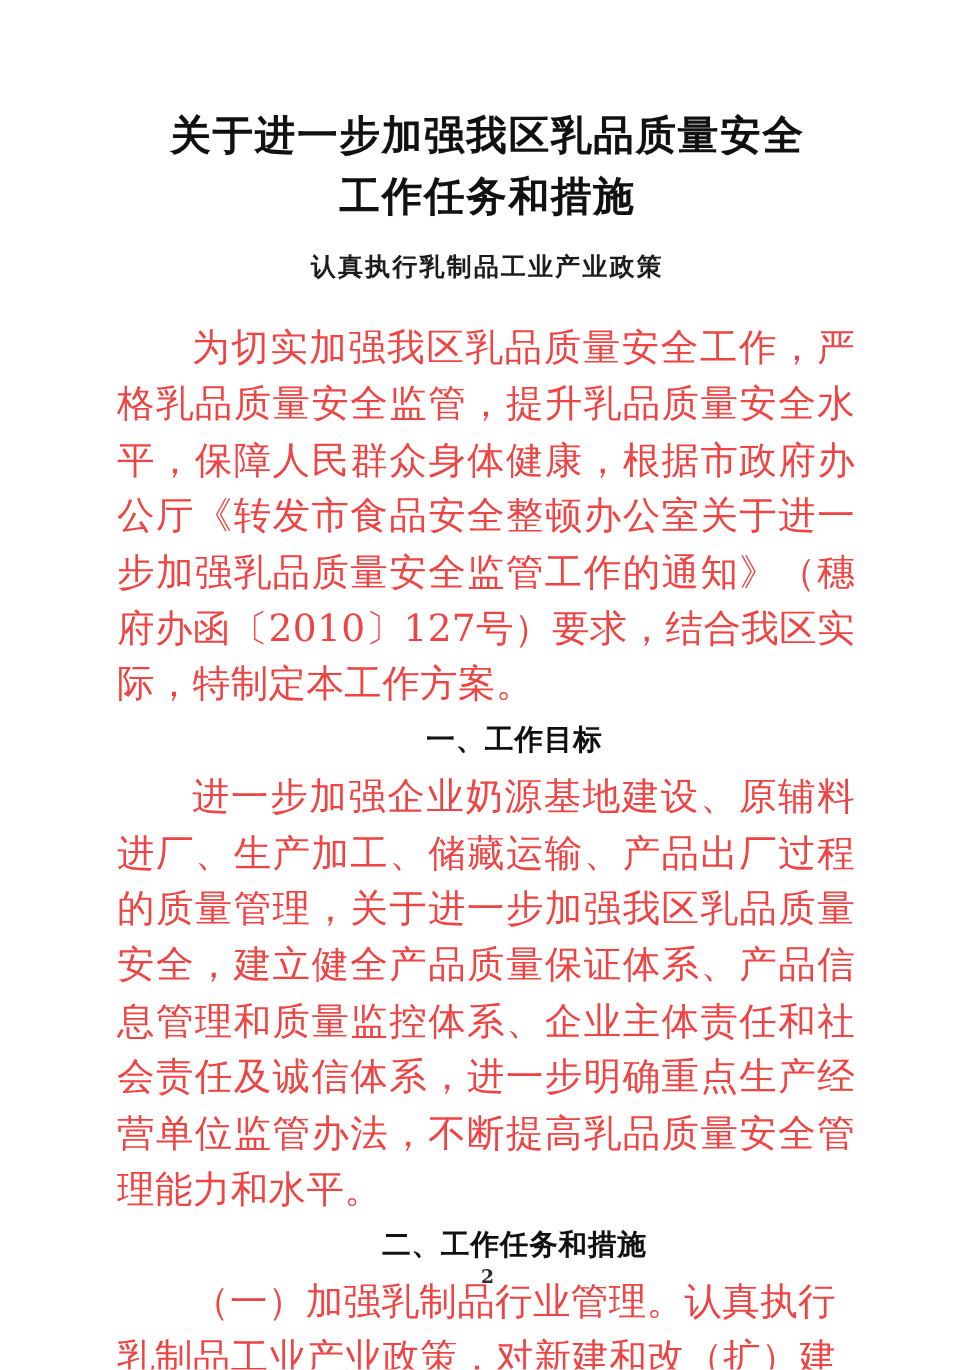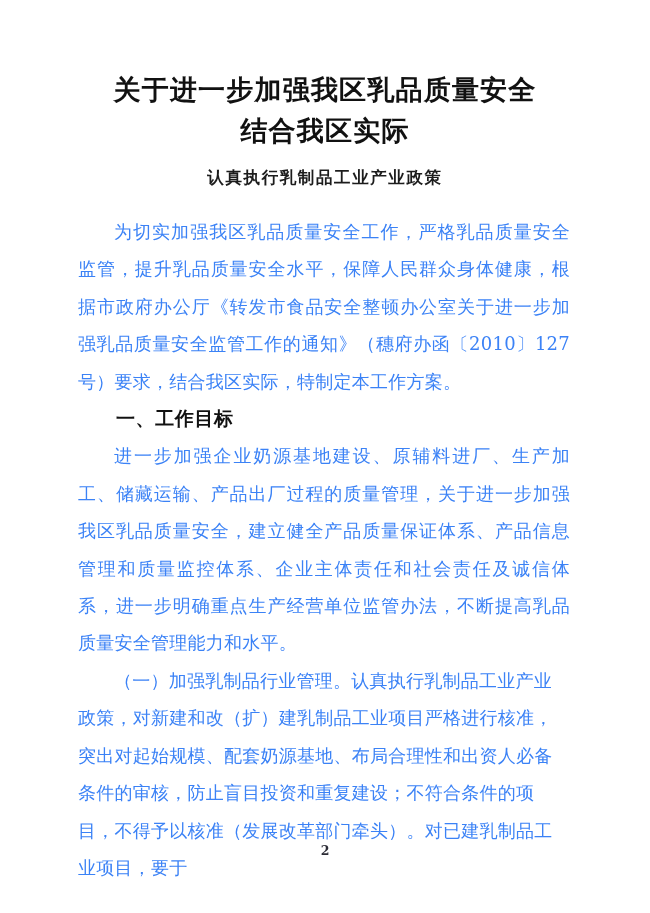--- a/index.html
+++ b/index.html
@@ -54,42 +54,43 @@
   
   .body-block {
     position: absolute;
     left: 78px;
     top: 213px;
     width: 492px;
   }
 
   .para {
     font-family: "DejaVu Serif", "Liberation Serif", serif;
-    font-size: 18px;
+    font-size: 25px;
     line-height: 37.4px;
     text-align: justify;
     text-justify: inter-character;
     text-indent: 2em;
     letter-spacing: 0.25px;
-    color: #3b82f6;
+    color: #ef4444;
     margin: 0;
   }
   .para.last-loose {
     text-align: left;
   }
 
   .heading {
     font-family: "Liberation Sans", "DejaVu Sans", sans-serif;
     font-weight: bold;
     font-size: 19px;
     line-height: 37.4px;
     text-indent: 2em;
     letter-spacing: 0.6px;
     color: #111111;
     margin: 0;
+    text-align: center;
   }
 
   
   .page-number {
     position: absolute;
     left: 0;
     top: 843px;
     width: 650px;
     text-align: center;
     font-family: "DejaVu Serif", "Liberation Serif", serif;
@@ -98,26 +99,27 @@
     color: #2b2b35;
   }
 </style>
 </head>
 <body>
 
 <div class="page">
 
   <div class="title-block">
     <div class="doc-title-line">关于进一步加强我区乳品质量安全</div>
-    <div class="doc-title-line">结合我区实际</div>
+    <div class="doc-title-line">工作任务和措施</div>
     <div class="doc-subtitle">认真执行乳制品工业产业政策</div>
   </div>
 
   <div class="body-block">
     <p class="para">为切实加强我区乳品质量安全工作，严格乳品质量安全监管，提升乳品质量安全水平，保障人民群众身体健康，根据市政府办公厅《转发市食品安全整顿办公室关于进一步加强乳品质量安全监管工作的通知》（穗府办函〔2010〕127号）要求，结合我区实际，特制定本工作方案。</p>
     <p class="heading">一、工作目标</p>
     <p class="para">进一步加强企业奶源基地建设、原辅料进厂、生产加工、储藏运输、产品出厂过程的质量管理，关于进一步加强我区乳品质量安全，建立健全产品质量保证体系、产品信息管理和质量监控体系、企业主体责任和社会责任及诚信体系，进一步明确重点生产经营单位监管办法，不断提高乳品质量安全管理能力和水平。</p>
+    <p class="heading">二、工作任务和措施</p>
     <p class="para last-loose">（一）加强乳制品行业管理。认真执行乳制品工业产业政策，对新建和改（扩）建乳制品工业项目严格进行核准，突出对起始规模、配套奶源基地、布局合理性和出资人必备条件的审核，防止盲目投资和重复建设；不符合条件的项目，不得予以核准（发展改革部门牵头）。对已建乳制品工业项目，要于</p>
   </div>
 
   <div class="page-number">2</div>
 
 </div>
 
 </body></html>

